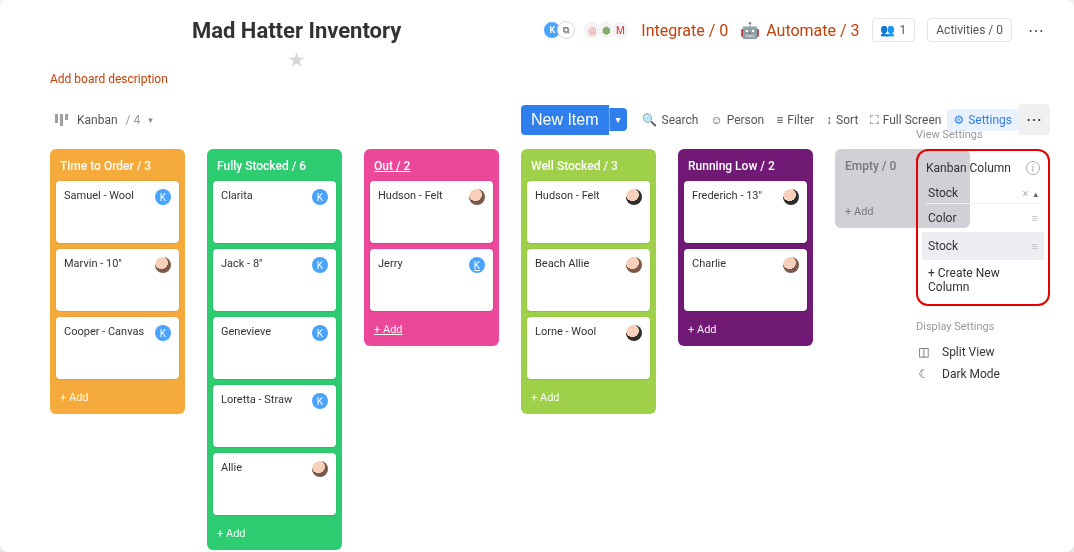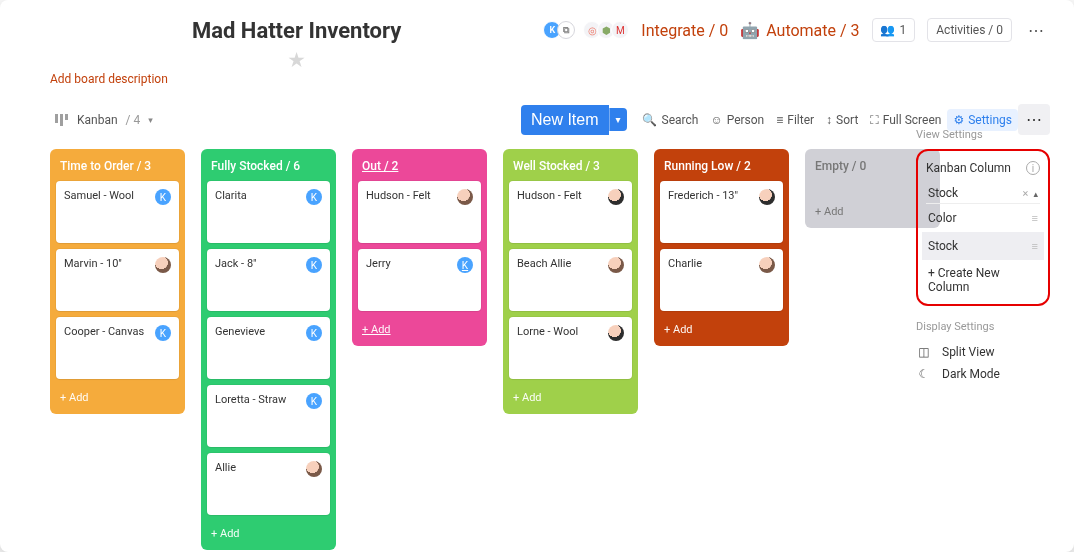--- a/index.html
+++ b/index.html
@@ -25,28 +25,28 @@
   .view-switch { display:flex; align-items:center; gap:8px; font-size:12px; color:#555; cursor:pointer;}
   .view-switch svg { opacity:.8 }
   .tools-spacer { flex:1; }
   .new-item { display:flex; align-items:center; }
   .new-item-btn { background:#2f80ed; color:#fff; font-size:16px; padding:6px 10px; border-radius:4px 0 0 4px; border:none; cursor:pointer;}
   .new-item-dd { background:#2f80ed; color:#fff; padding:6px 6px; border-left:1px solid rgba(255,255,255,.35); border-radius:0 4px 4px 0; font-size:10px; cursor:pointer;}
   .t-link { font-size:12px; color:#555; display:flex; align-items:center; gap:4px; padding:4px 6px; border-radius:4px; cursor:pointer;}
   .t-link.active { background:#e8f1ff; color:#2f80ed;}
   .t-icononly { background:#f0f0f3; border-radius:4px; padding:6px 8px; cursor:pointer;}
   
-  .board { display:flex; gap:16px; padding:0 16px 0 50px; align-items:flex-start;}
+  .board { display:flex; gap:22px; padding:0 16px 0 50px; align-items:flex-start;}
   .lane { width:135px; border-radius:6px; padding:6px 6px 8px 6px; color:#fff;}
   .lane-head { font-size:12px; padding:4px 4px 8px 4px; font-weight:500;}
   .lane.orange { background:#f5ab3c; }
   .lane.green  { background:#2ecc71; }
   .lane.red    { background:#ec4899;text-decoration:underline; }
   .lane.lime   { background:#9fd04a; }
-  .lane.redor  { background:#c2410c; }
+  .lane.redor  { background:#701a75; }
   .lane.grey   { background:#d0d0d6; }
   .card { background:#fff; color:#333; font-size:11px; border-radius:4px; padding:8px 8px; margin-bottom:6px; height:62px; display:flex; justify-content:space-between; align-items:flex-start; cursor:pointer; box-shadow:0 0 0 1px rgba(0,0,0,.04), 0 1px 1px rgba(0,0,0,.05);}
   .card .avatar { width:16px; height:16px; border-radius:50%; background:#ddd; flex:0 0 16px;}
   .avatar.letter { background:#49a3ff; color:#fff; font-size:10px; display:flex; align-items:center; justify-content:center;}
   .avatar.photo1 { background:radial-gradient(circle at 40% 35%, #f7d0bc 0 45%, #7a5948 46% 100%);}
   .avatar.photo2 { background:radial-gradient(circle at 40% 35%, #f7d0bc 0 45%, #2d2d2d 46% 100%);}
   .lane-add { font-size:11px; padding:6px 4px 2px 4px; color:rgba(255,255,255,.95); cursor:pointer;}
   .lane.grey .lane-add { color:#777; padding-top:24px;}
   .lane.grey .lane-head { color:#777; }
   

